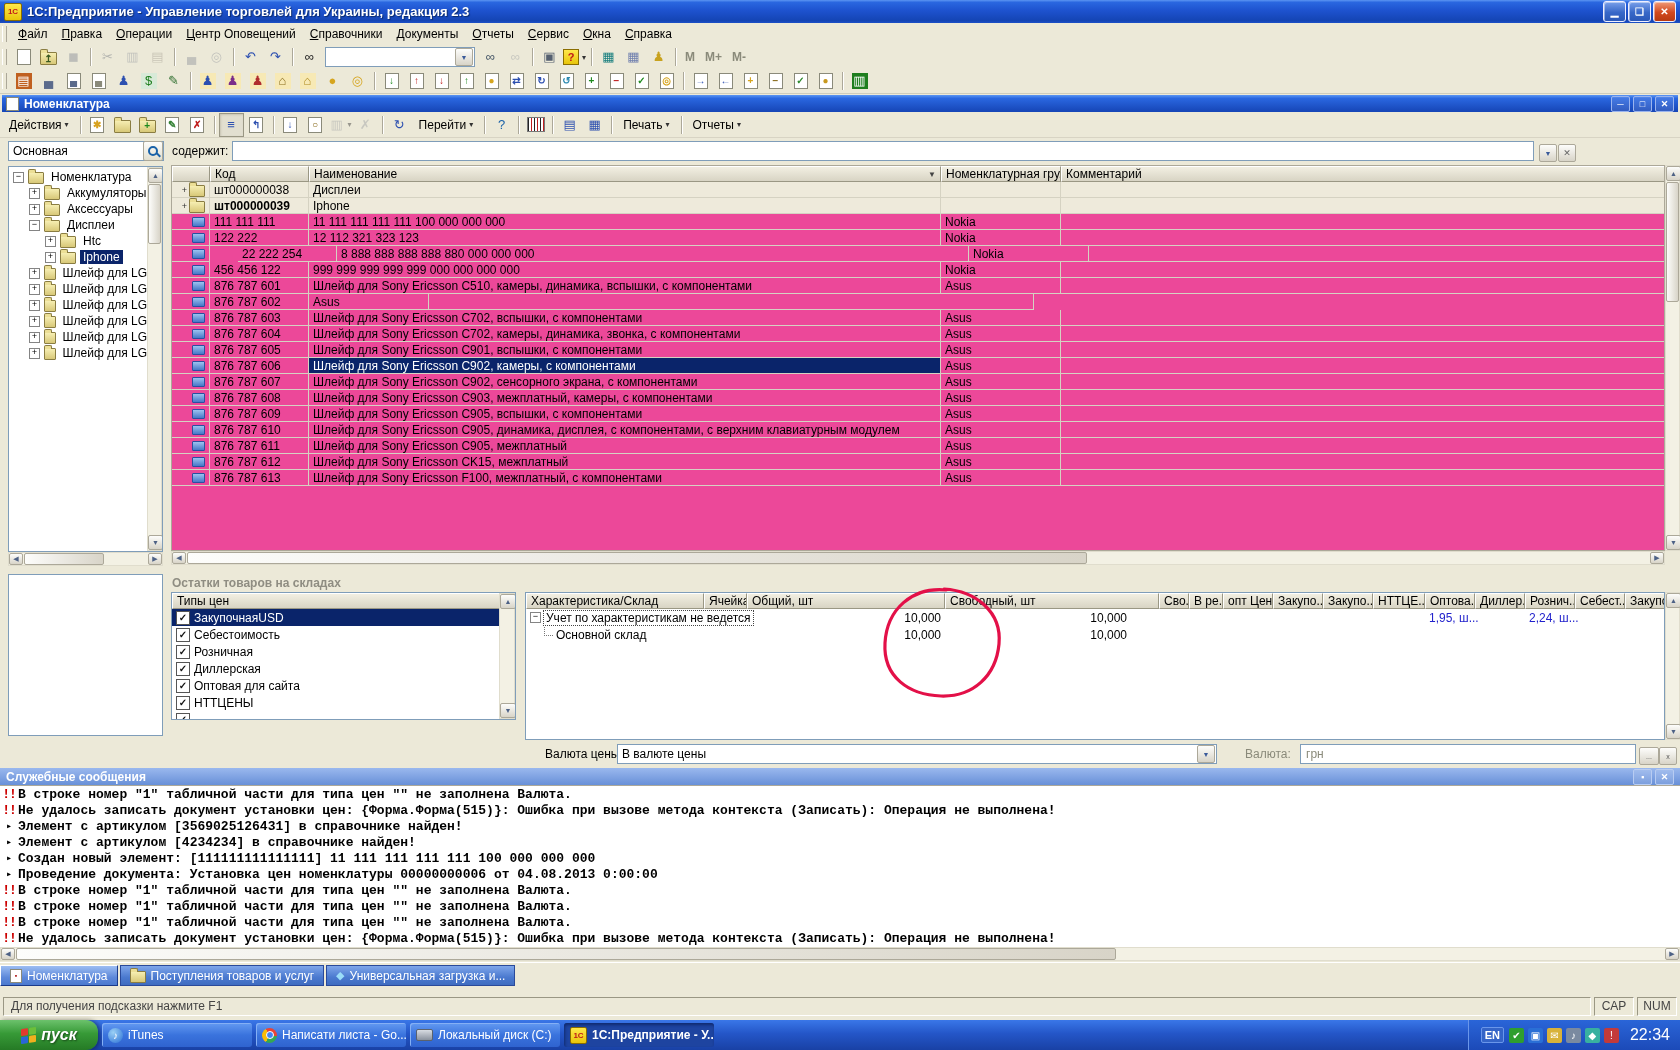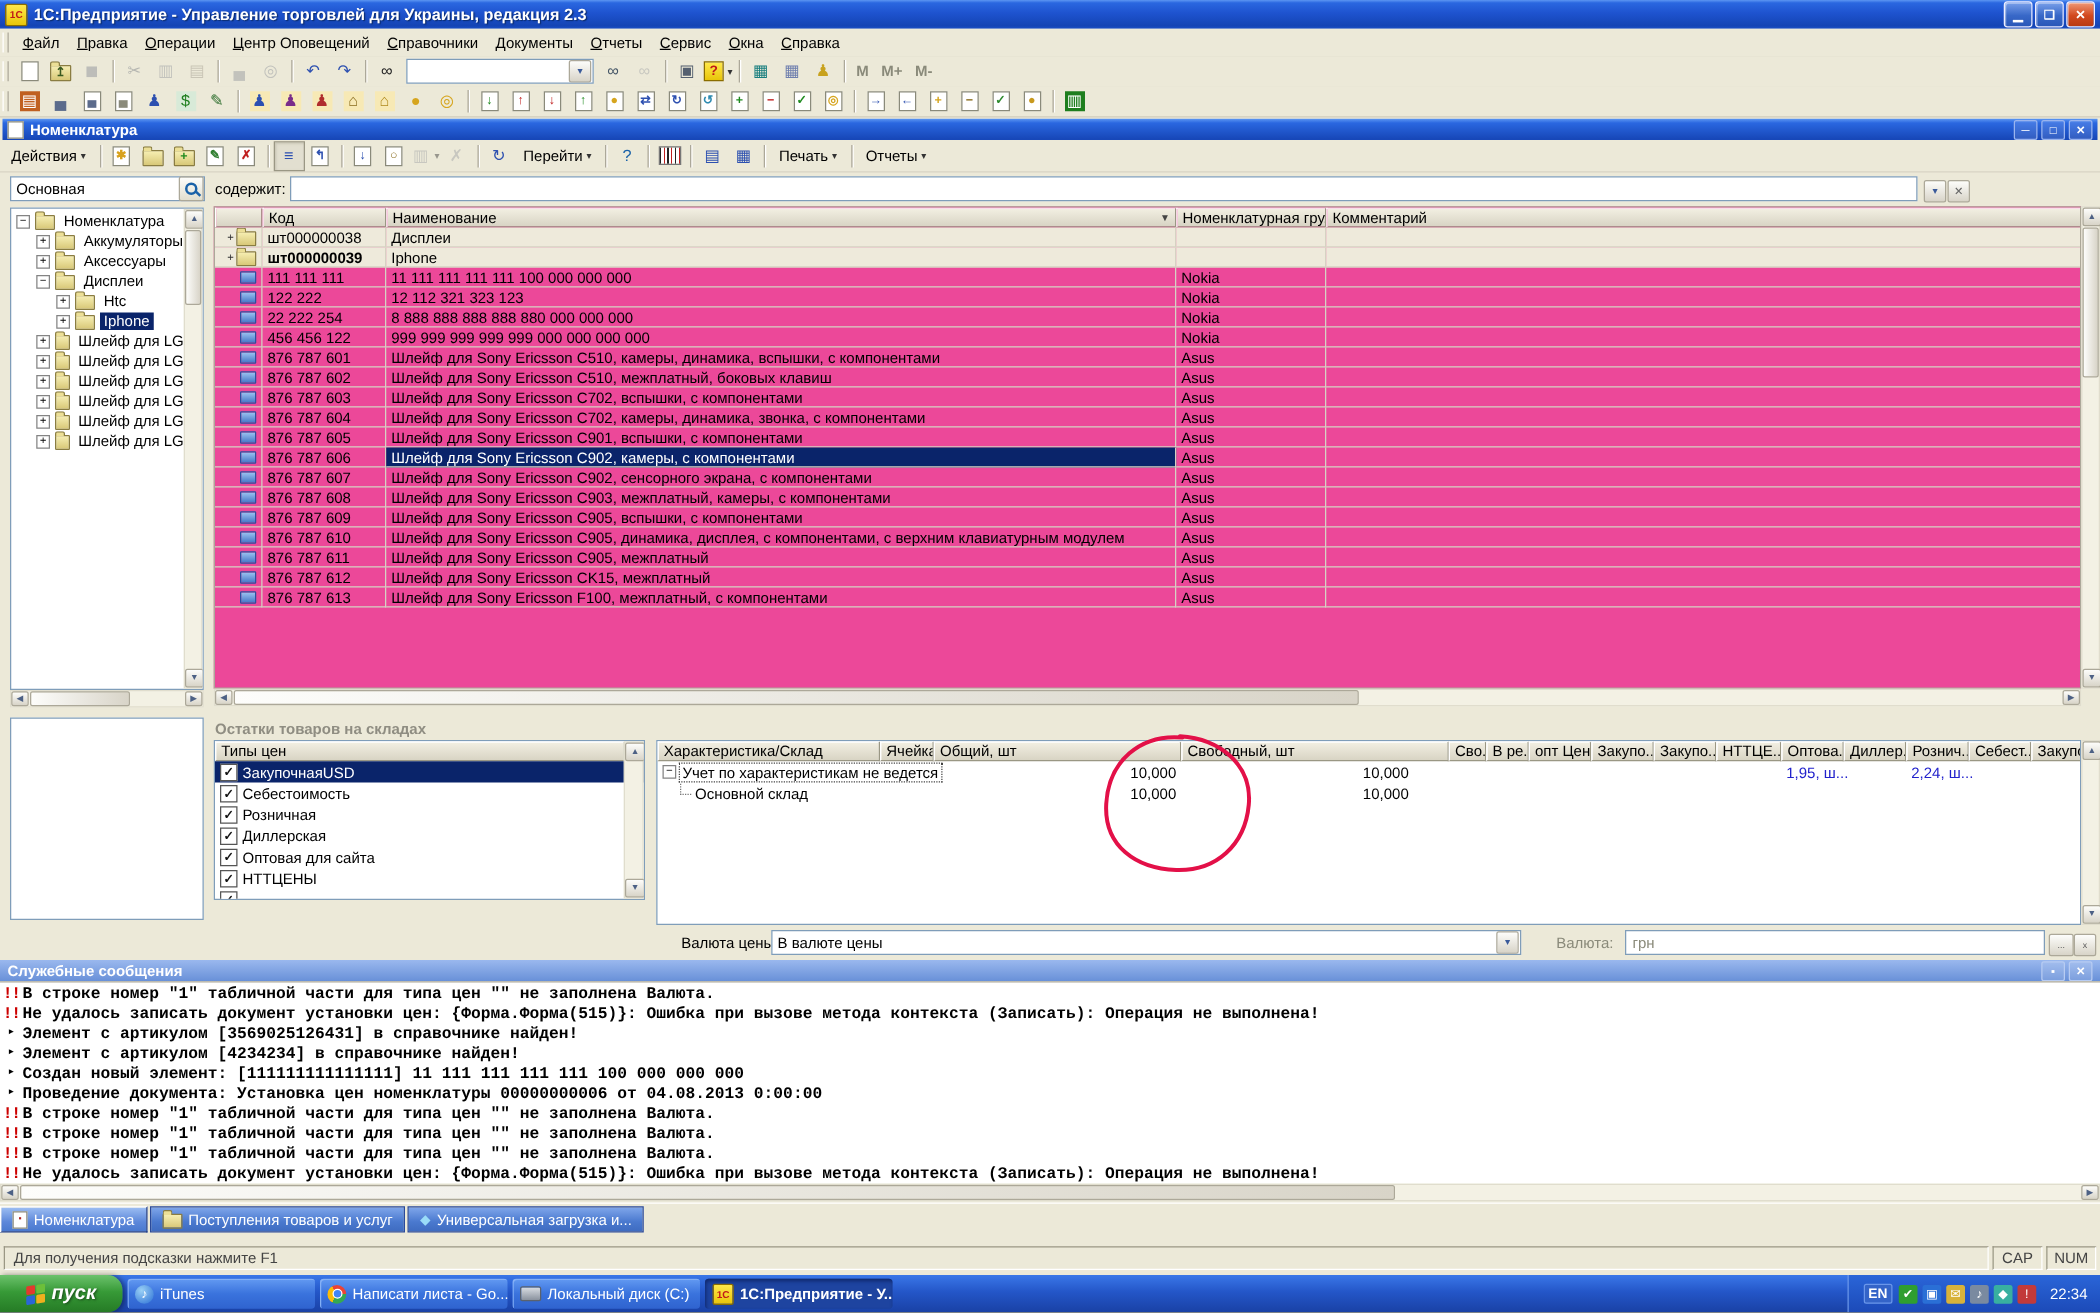--- a/index.html
+++ b/index.html
@@ -112,21 +112,21 @@
     font-weight:bold;font-style:italic;font-size:16px;text-shadow:1px 1px 2px #1a4a1a}
   .flag{width:15px;height:15px;display:grid;grid-template:1fr 1fr / 1fr 1fr;gap:1px;transform:skewY(-8deg)}
   .flag i{border-radius:1px}
   .tkbtn{width:150px;height:24px;margin-left:4px;border-radius:3px;color:#fff;font-size:12px;display:flex;align-items:center;gap:5px;
     padding:0 6px;box-sizing:border-box;background:linear-gradient(#639af2,#3a73dd 50%,#2f63cf);box-shadow:inset 1px 1px 0 #85b0f5;white-space:nowrap;overflow:hidden}
   .tkbtn.active{background:#1e44a0;box-shadow:inset 1px 2px 3px #102a70;font-weight:bold}
   .tico{width:15px;height:15px;flex:none;border-radius:2px;display:flex;align-items:center;justify-content:center;font-size:10px;color:#fff}
   #tray{margin-left:auto;height:30px;display:flex;align-items:center;gap:5px;padding:0 10px 0 12px;
     background:linear-gradient(#2a65d8,#1c4ab8);border-left:1px solid #6a96ea;color:#fff}
   .trico{width:15px;height:15px;border-radius:2px;display:flex;align-items:center;justify-content:center;font-size:10px;color:#fff}
-  #clock{font-size:12px;color:#fff;margin-left:6px}
+  #clock{font-size:16px;color:#fff;margin-left:6px}
 </style>
 </head>
 <body>
 
 <div id="screen">
 
   <div id="titlebar" class="abs">
     <div class="appicon">1С</div>
     <div>1С:Предприятие - Управление торговлей для Украины, редакция 2.3</div>
     <div class="sp"></div>
@@ -550,21 +550,21 @@
           </div>
           <div class="tcell" style="width: 99px; flex: 0 0 auto;">122 222</div>
           <div class="tcell" style="width: 632px; flex: 0 0 auto;">12 112 321 323 123</div>
           <div class="tcell" style="width: 120px; flex: 0 0 auto;">Nokia</div>
           <div class="tcell" style="width: 605px; flex: 0 0 auto;"></div>
         </div>
         <div class="trow">
           <div class="tcell" style="width: 38px; flex: 0 0 auto; justify-content: flex-end;">
             <span class="itic"></span>
           </div>
-          <div class="tcell" style="width: 99px; flex: 0 0 auto;">22 222 254</div>
+          <div class="tcell" style="width: 99px; flex: 0 0 auto; margin-left: 28px;">22 222 254</div>
           <div class="tcell" style="width: 632px; flex: 0 0 auto;">8 888 888 888 888 880 000 000 000</div>
           <div class="tcell" style="width: 120px; flex: 0 0 auto;">Nokia</div>
           <div class="tcell" style="width: 605px; flex: 0 0 auto;"></div>
         </div>
         <div class="trow">
           <div class="tcell" style="width: 38px; flex: 0 0 auto; justify-content: flex-end;">
             <span class="itic"></span>
           </div>
           <div class="tcell" style="width: 99px; flex: 0 0 auto;">456 456 122</div>
           <div class="tcell" style="width: 632px; flex: 0 0 auto;">999 999 999 999 999 000 000 000 000</div>
@@ -578,21 +578,20 @@
           <div class="tcell" style="width: 99px; flex: 0 0 auto;">876 787 601</div>
           <div class="tcell" style="width: 632px; flex: 0 0 auto; text-align: center;">Шлейф для Sony Ericsson C510, камеры, динамика, вспышки, с компонентами</div>
           <div class="tcell" style="width: 120px; flex: 0 0 auto;">Asus</div>
           <div class="tcell" style="width: 605px; flex: 0 0 auto;"></div>
         </div>
         <div class="trow">
           <div class="tcell" style="width: 38px; flex: 0 0 auto; justify-content: flex-end;">
             <span class="itic"></span>
           </div>
           <div class="tcell" style="width: 99px; flex: 0 0 auto;">876 787 602</div>
-          <div class="tcell" style="width: 632px; flex: 0 0 auto;">Шлейф для Sony Ericsson C510, межплатный, боковых клавиш</div>
           <div class="tcell" style="width: 120px; flex: 0 0 auto;">Asus</div>
           <div class="tcell" style="width: 605px; flex: 0 0 auto;"></div>
         </div>
         <div class="trow">
           <div class="tcell" style="width: 38px; flex: 0 0 auto; justify-content: flex-end;">
             <span class="itic"></span>
           </div>
           <div class="tcell" style="width: 99px; flex: 0 0 auto;">876 787 603</div>
           <div class="tcell" style="width: 632px; flex: 0 0 auto;">Шлейф для Sony Ericsson C702, вспышки, с компонентами</div>
           <div class="tcell" style="width: 120px; flex: 0 0 auto;">Asus</div>

